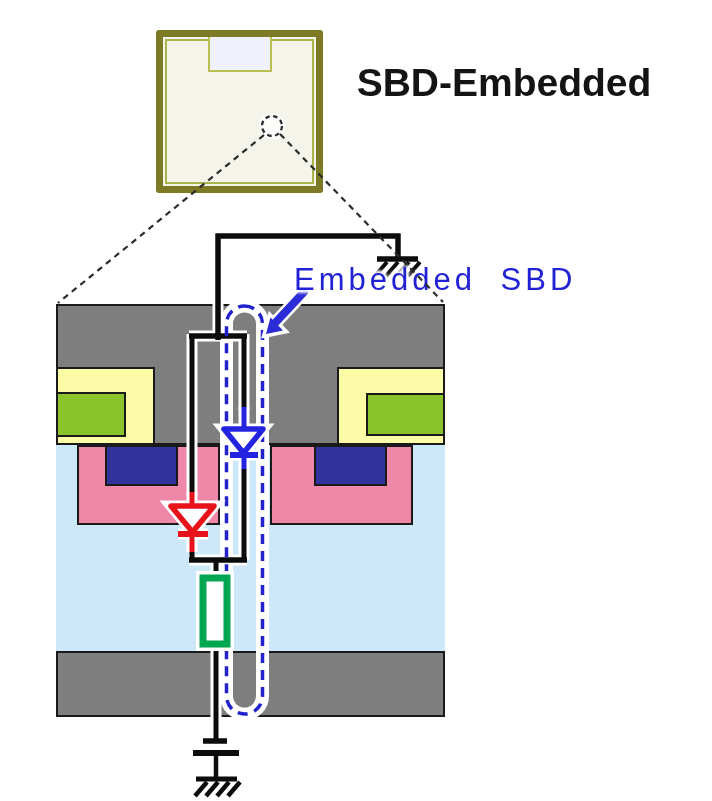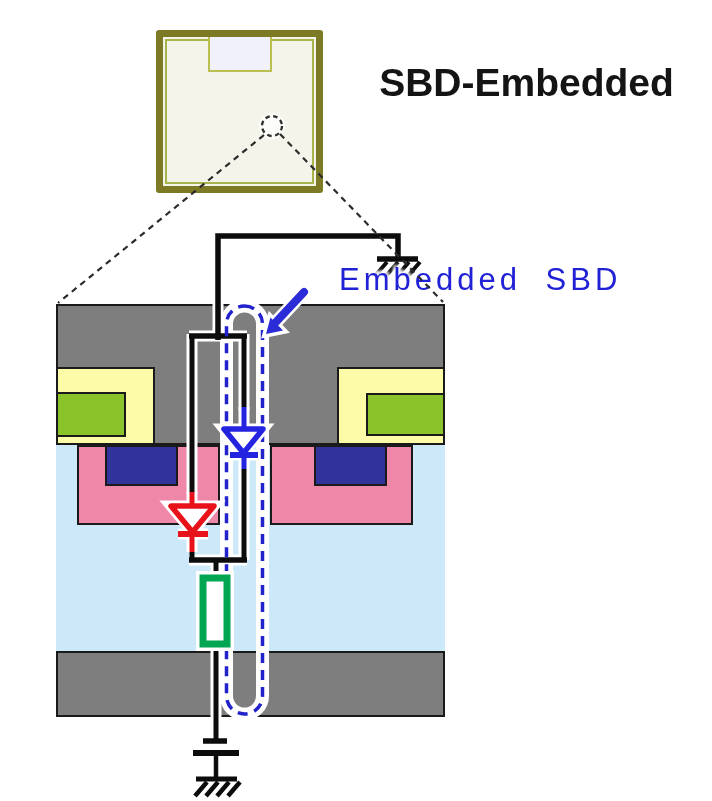--- a/index.html
+++ b/index.html
@@ -1,20 +1,20 @@
 <!DOCTYPE html>
 <html><head>
 <meta charset="utf-8">
 <style>
   html,body{margin:0;padding:0;background:#ffffff;}
   .stage{
     position:relative;width:712px;height:801px;overflow:hidden;
     background:#ffffff;font-family:"Liberation Sans",sans-serif;
   }
-  .abs{position:absolute;box-sizing:border-box;padding-left:45px;}
+  .abs{position:absolute;box-sizing:border-box;}
   
   .chip{left:156px;top:30px;width:167px;height:163px;
         background:#F4F4EA;border:7px solid #7C7A24;border-radius:3px;}
   .chip-ring{left:165px;top:39px;width:149px;height:145px;
         border:2px solid #A9B44D;background:transparent;}
   .chip-pad{left:208px;top:37px;width:64px;height:35px;background:#F0F1FA;
         border:2px solid #B9C050;border-top:none;}
   
   .title{left:323px;top:59px;width:362px;text-align:center;
          font-size:39px;line-height:47px;font-weight:700;color:#141414;

